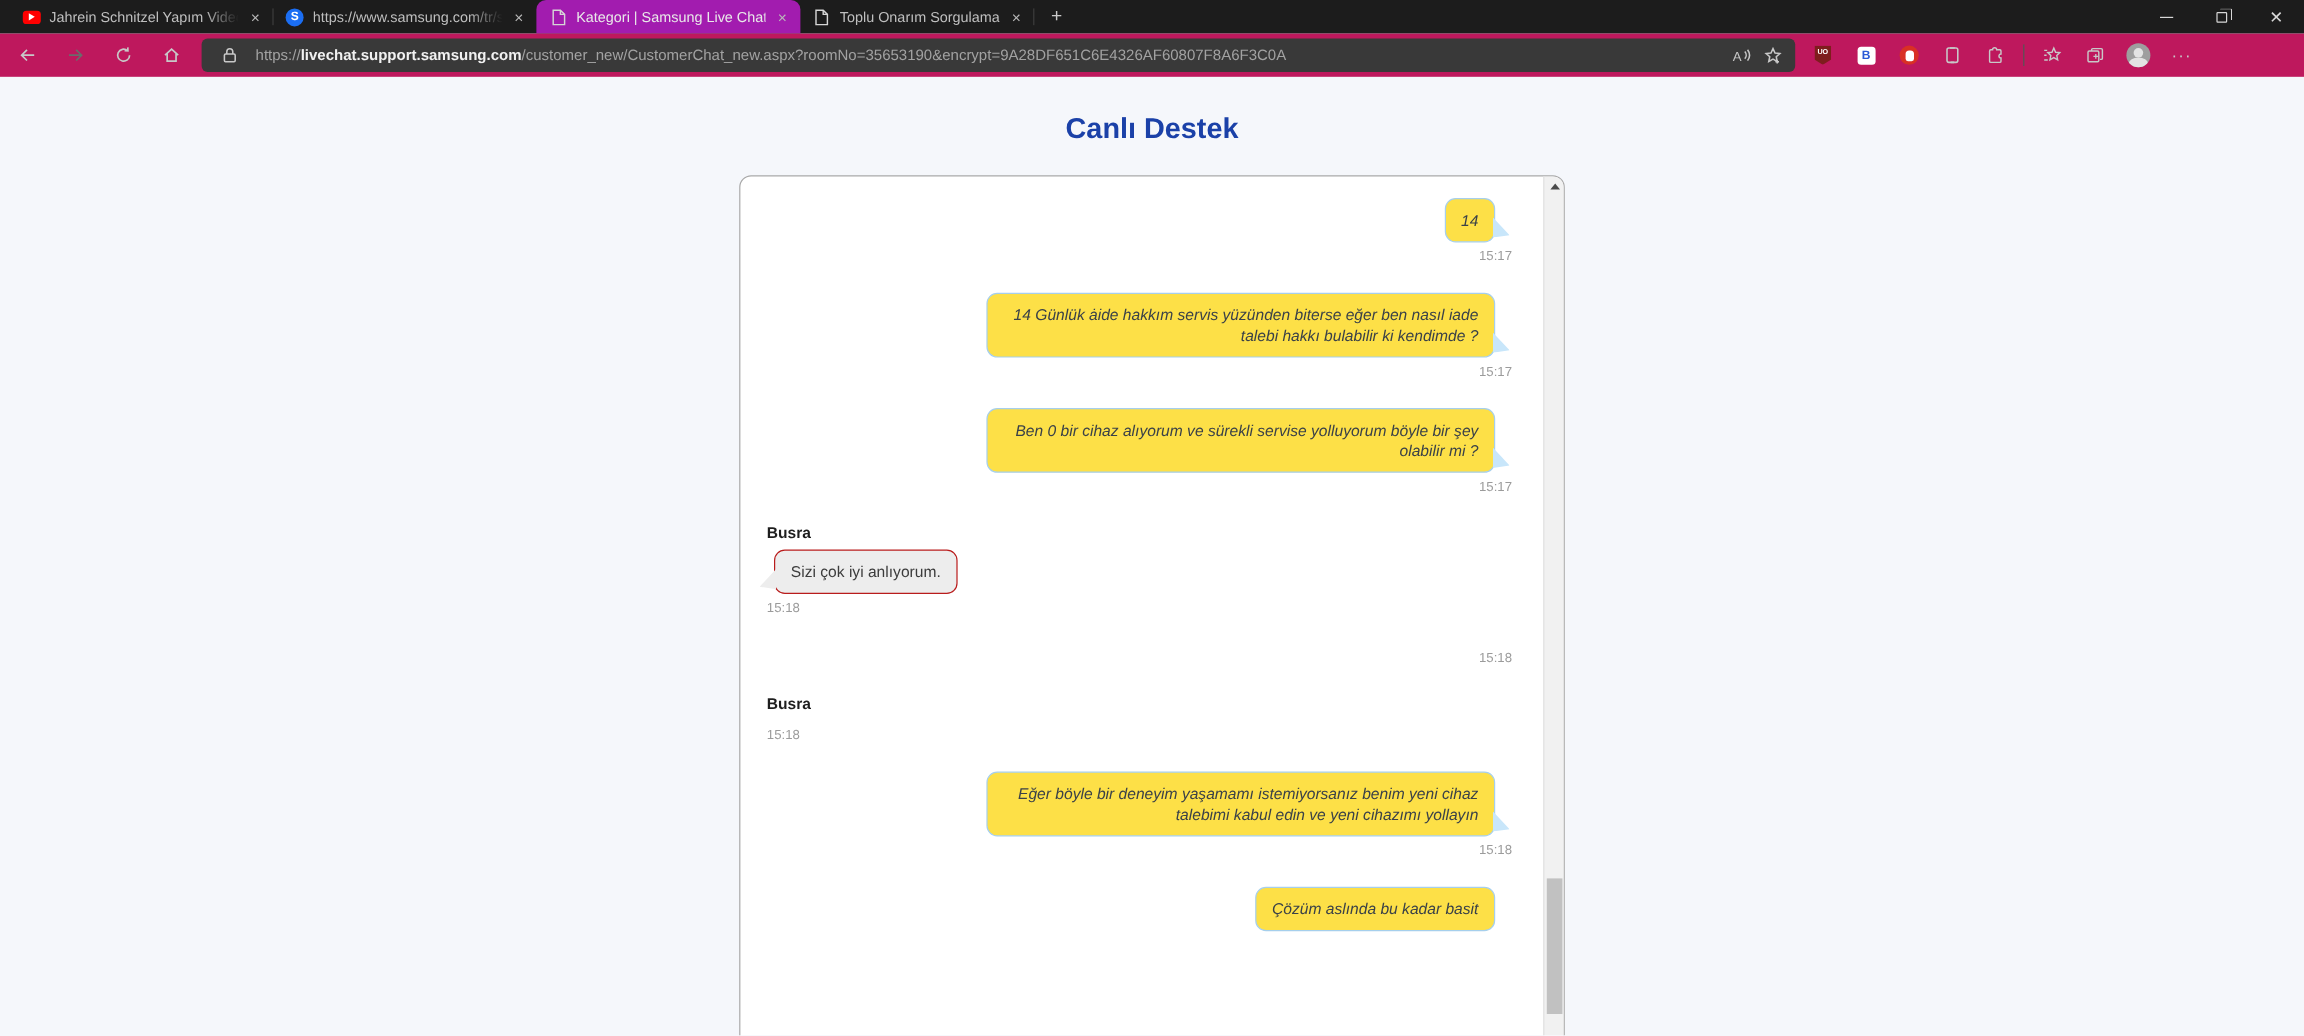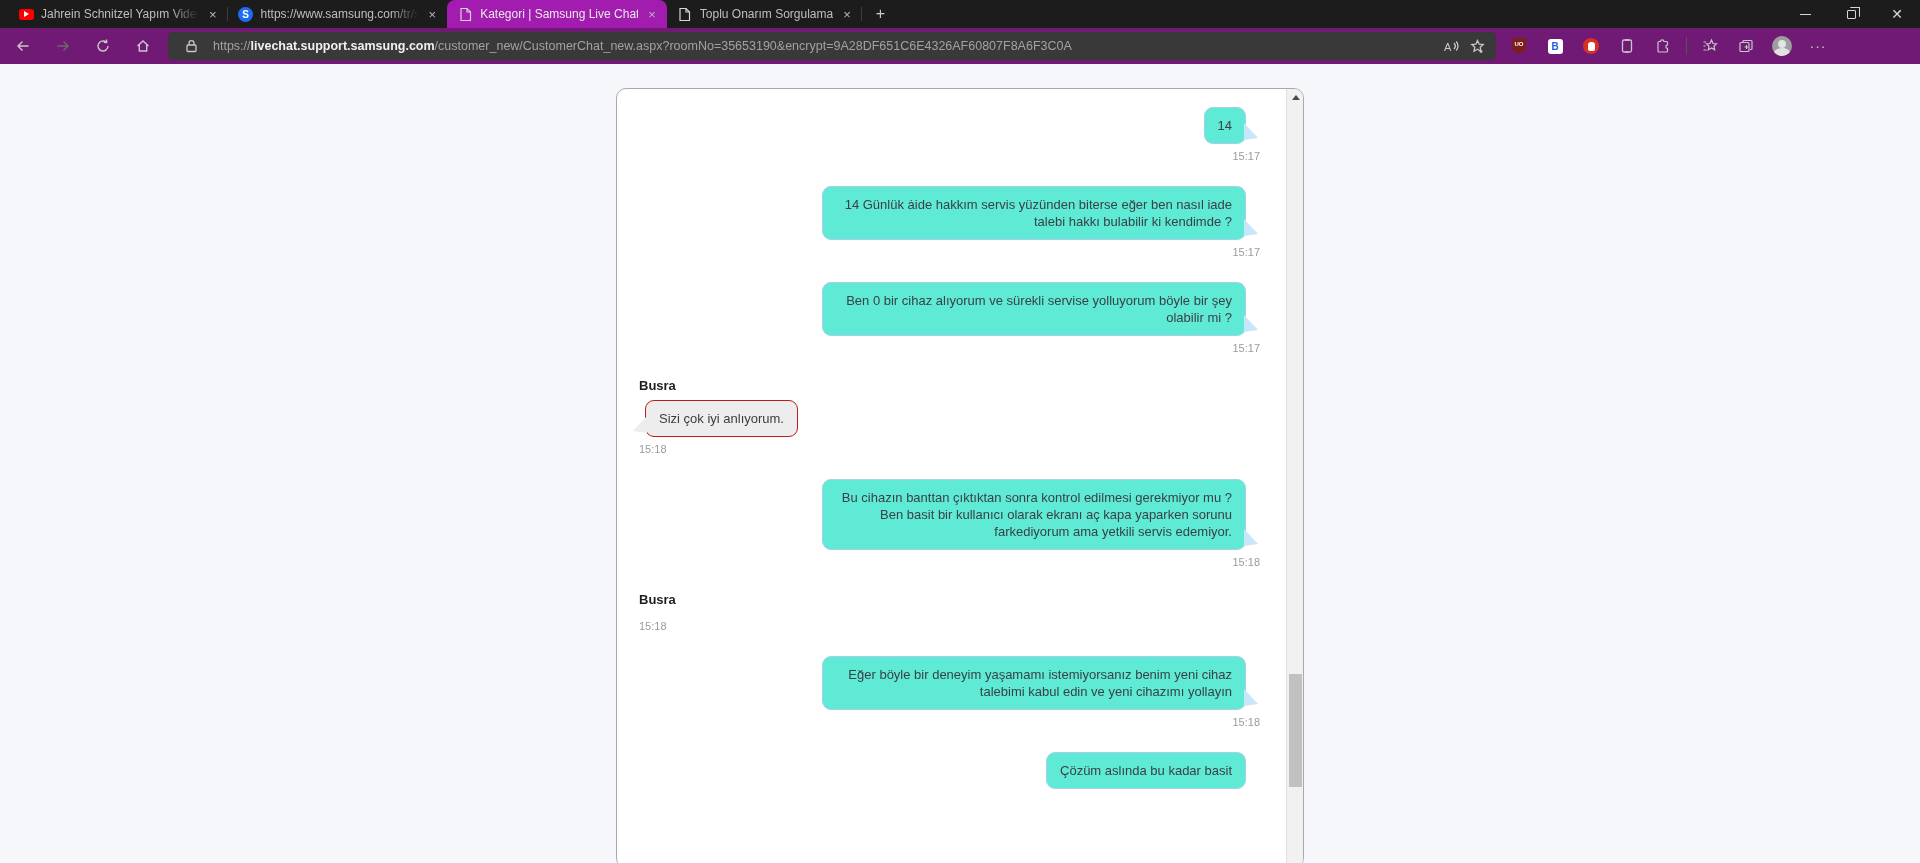--- a/index.html
+++ b/index.html
@@ -20,21 +20,21 @@
   .fav-yt { width:15px; height:11px; background:#f00; border-radius:3px; display:flex; align-items:center; justify-content:center; }
   .fav-yt i { display:block; width:0; height:0; border-left:5px solid #fff; border-top:3px solid transparent; border-bottom:3px solid transparent; }
   .fav-s { width:15px; height:15px; background:#1b6ef3; border-radius:50%; color:#fff; font-weight:bold; font-size:10px; display:flex; align-items:center; justify-content:center; }
   .wincontrols { position:absolute; right:0; top:0; height:28px; display:flex; }
   .winbtn { width:46px; height:28px; display:flex; align-items:center; justify-content:center; color:#d7d7d7; }
   .ic-min { width:11px; height:1px; background:#d7d7d7; }
   .ic-restore { position:relative; width:9px; height:9px; border:1px solid #d7d7d7; border-radius:1px; }
   .ic-restore:before { content:""; position:absolute; left:2px; top:-4px; width:9px; height:9px; border:1px solid #d7d7d7; border-left:none; border-bottom:none; border-radius:1px; }
   .ic-close { font-size:14px; line-height:14px; }
 
-  .toolbar { position:relative; width:1920px; height:36px; background:#701a75; display:flex; align-items:center; }
+  .toolbar { position:relative; width:1920px; height:36px; background:#be185d; display:flex; align-items:center; }
   .navbtn { width:34px; height:30px; display:flex; align-items:center; justify-content:center; border-radius:5px; margin-left:6px; }
   .navbtn svg { stroke:#c8c8c8; fill:none; stroke-width:1.4; }
   .navbtn.disabled svg { stroke:#6b6b6b; }
   .addressbar { display:flex; align-items:center; height:28px; width:1328px; margin-left:8px; background:#393939; border-radius:5px; padding:0 6px 0 10px; color:#bdbdbd; }
   .url { flex:1; font-size:12.5px; white-space:nowrap; overflow:hidden; margin-left:9px; }
   .url .scheme, .url .path { color:#a2a2a2; }
   .url .host { color:#f1f1f1; font-weight:bold; }
   .abar-ic { width:26px; height:24px; display:flex; align-items:center; justify-content:center; border-radius:4px; }
   .abar-ic svg { stroke:#c8c8c8; fill:none; stroke-width:1.3; }
   .extarea { display:flex; align-items:center; margin-left:10px; gap:10px; }
@@ -53,21 +53,21 @@
   .pagearea { width:1920px; height:799px; background:#f5f7fb; overflow:hidden; }
   .page-title { margin-top:30px; text-align:center; font-size:24px; font-weight:bold; color:#1b41a8; }
   .chat-panel { position:relative; width:688px; height:780px; margin:24px auto 0 auto; background:#fff; border:1px solid #a9a9a9; border-radius:10px; overflow:hidden; }
   .chat-scroll { position:absolute; left:0; top:0; right:17px; bottom:0; padding:18px 26px 0 22px; overflow:hidden; }
 
   .msg-group { display:flex; flex-direction:column; margin-bottom:24px; }
   .msg-group.customer { align-items:flex-end; }
   .msg-group.agent { align-items:flex-start;justify-content:space-between; }
   .agent-name { font-size:13px; font-weight:bold; color:#1e1e1e; margin-bottom:7px; }
   .bubble { position:relative; max-width:424px; font-size:13px; line-height:17px; padding:9px 13px; border-radius:9px; }
-  .bubble.blue { background:#5eead4; border:1px solid #a6cfec; color:#3a4148; text-align:right; margin-right:14px; }
+  .bubble.blue { background:#fde047; border:1px solid #a6cfec; color:#3a4148; text-align:right; margin-right:14px;font-style:italic; }
   .bubble.gray { background:#ededed; border:1px solid #b91c1c; color:#3c3c3c; text-align:left; margin-left:6px; }
   .tail { position:absolute; width:14px; height:17px; }
   .bubble.blue .tail { right:-13px; bottom:3px; background:#c8e6fa; clip-path:polygon(0 0,100% 88%,0 100%); }
   .bubble.gray .tail { left:-13px; bottom:3px; background:#ededed; clip-path:polygon(100% 0,0 88%,100% 100%); }
   .msg-time { font-size:11px; color:#9b9b9b; margin-top:6px; }
   .msg-group.agent .msg-time { margin-left:0; }
 
   .chat-sb { position:absolute; right:0; top:0; width:17px; height:100%; background:#f1f1f1; border-left:1px solid #e2e2e2; }
   .chat-sb-up { width:17px; height:17px; display:flex; align-items:center; justify-content:center; }
   .chat-sb-up i { width:0; height:0; border-left:4px solid transparent; border-right:4px solid transparent; border-bottom:5px solid #4a4a4a; }
@@ -212,41 +212,41 @@
         <div class="avatar">
           <i></i>
           <b></b>
         </div>
       </div>
     <div class="extbtn dots">···</div>
   </div>
 </div>
 
 <div class="pagearea">
+  <div class="page-title">Canlı Destek</div>
   <div class="chat-panel">
     <div class="chat-scroll" id="chat-messages">
         <div class="msg-group customer">
           <div class="bubble blue">14<span class="tail"></span></div>
           <div class="msg-time">15:17</div>
         </div>
         <div class="msg-group customer">
           <div class="bubble blue">14 Günlük ȧide hakkım servis yüzünden biterse eğer ben nasıl iade talebi hakkı bulabilir ki kendimde ?<span class="tail"></span></div>
           <div class="msg-time">15:17</div>
         </div>
         <div class="msg-group customer">
           <div class="bubble blue">Ben 0 bir cihaz alıyorum ve sürekli servise yolluyorum böyle bir şey olabilir mi ?<span class="tail"></span></div>
           <div class="msg-time">15:17</div>
         </div>
         <div class="msg-group agent">
           <div class="agent-name">Busra</div>
           <div class="bubble gray">Sizi çok iyi anlıyorum.<span class="tail"></span></div>
           <div class="msg-time">15:18</div>
         </div>
         <div class="msg-group customer">
-          <div class="bubble blue">Bu cihazın banttan çıktıktan sonra kontrol edilmesi gerekmiyor mu ? Ben basit bir kullanıcı olarak ekranı aç kapa yaparken sorunu farkediyorum ama yetkili servis edemiyor.<span class="tail"></span></div>
           <div class="msg-time">15:18</div>
         </div>
         <div class="msg-group agent">
           <div class="agent-name">Busra</div>
           <div class="msg-time">15:18</div>
         </div>
         <div class="msg-group customer">
           <div class="bubble blue">Eğer böyle bir deneyim yaşamamı istemiyorsanız benim yeni cihaz talebimi kabul edin ve yeni cihazımı yollayın<span class="tail"></span></div>
           <div class="msg-time">15:18</div>
         </div>

